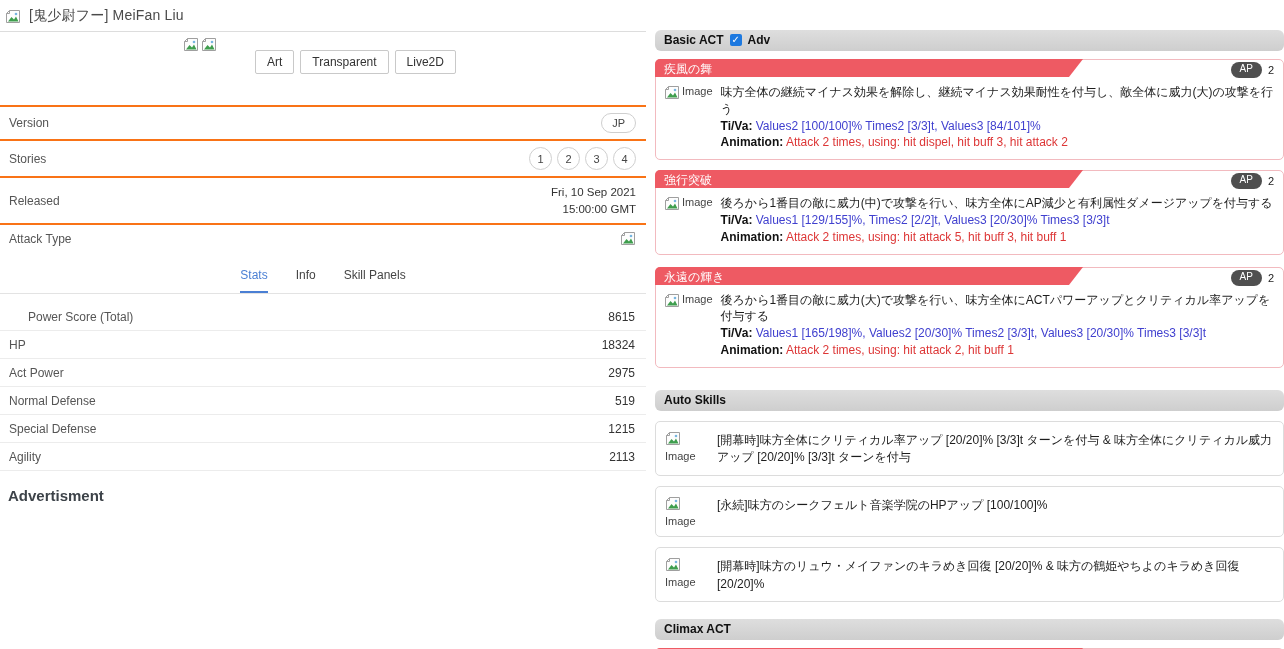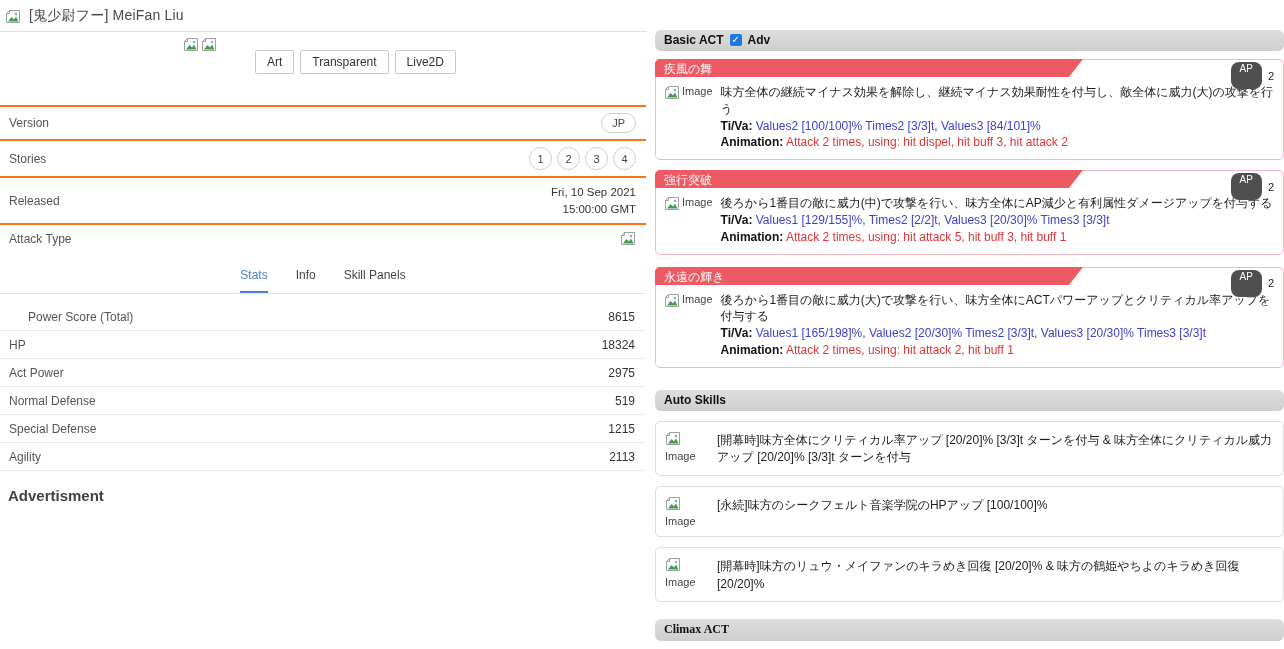--- a/index.html
+++ b/index.html
@@ -33,34 +33,34 @@
   
   .right-col { position:absolute; left:655px; top:30px; width:629px; }
   .section-bar { background:linear-gradient(#dedede,#cecece); border-radius:6px; padding:3px 9px 4px; font-weight:bold; font-size:12px; color:#101010; display:flex; align-items:center; gap:5px; }
   .checkbox { display:inline-flex; width:12px; height:12px; background:#1d79e0; border-radius:2px; color:#fff; font-size:10px; line-height:12px; align-items:center; justify-content:center; margin:0 1px; cursor:pointer; }
   .skill-card { position:relative; border:1px solid #f2babf; border-radius:5px; background:#fff; margin-top:8px; }
   .banner { position:relative; height:17px; }
   .banner-fill { position:absolute; left:-1px; top:-1px; height:18px; width:66%; background:#ee5a63; border-top-left-radius:5px; }
   .banner-slant { position:absolute; left:calc(66% - 1px); top:-1px; width:0; height:0; border-top:18px solid #ee5a63; border-right:14px solid transparent; }
   .skill-name { position:absolute; left:8px; top:1px; color:#fff; font-size:12px; z-index:2; }
   .ap-wrap { position:absolute; right:9px; top:2px; display:flex; align-items:center; gap:6px; z-index:2; }
-  .ap-pill { background:#4f4f4f; color:#fff; border-radius:8px; padding:0 9px; font-size:10px; height:27px; line-height:13px; }
+  .ap-pill { background:#4f4f4f; color:#fff; border-radius:8px; padding:0 9px; font-size:10px; height:16px; line-height:13px; }
   .ap-num { font-size:11px; color:#222; }
   .skill-body { display:flex; gap:8px; padding:7px 8px 8px; font-size:12px; border-radius:0 0 5px 5px; }
   .img-alt-inline { display:flex; align-items:flex-start; gap:2px; color:#444; font-size:11px; white-space:nowrap; padding-top:1px; }
   .img-alt-stack { width:40px; flex:none; color:#444; font-size:11px; line-height:1.3; padding-top:1px; }
   .skill-text { flex:1; line-height:1.4; min-width:0; }
   .desc { color:#1d1d1d; }
   .lbl { font-weight:bold; color:#111; }
   .tiva-val { color:#4040cf; }
   .anim-val { color:#dd3636; }
   .auto-card { border:1px solid #dcdcdc; border-radius:5px; background:#fff; margin-top:10px; display:flex; gap:12px; padding:8px 9px; min-height:40px; font-size:12px; }
   .auto-text { flex:1; line-height:1.45; color:#1d1d1d; padding-top:2px; }
   .gap-lg { margin-top:22px; }
-  .gap-md { margin-top:17px;font-family:Liberation Serif, serif; }
+  .gap-md { margin-top:17px; }
   .bimg { flex:none; }
 </style>
 </head>
 <body>
 
 <svg width="0" height="0" style="position:absolute">
   <defs>
     <g id="bimg-icon">
       <path d="M1.5 4.5 L4.5 1.5 L14.5 1.5 L14.5 13.5 L1.5 13.5 Z" fill="#fdfdfd" stroke="#9f9f9f" stroke-width="1"></path>
       <path d="M1.5 4.5 L4.5 4.5 L4.5 1.5" fill="none" stroke="#9f9f9f" stroke-width="1"></path>

